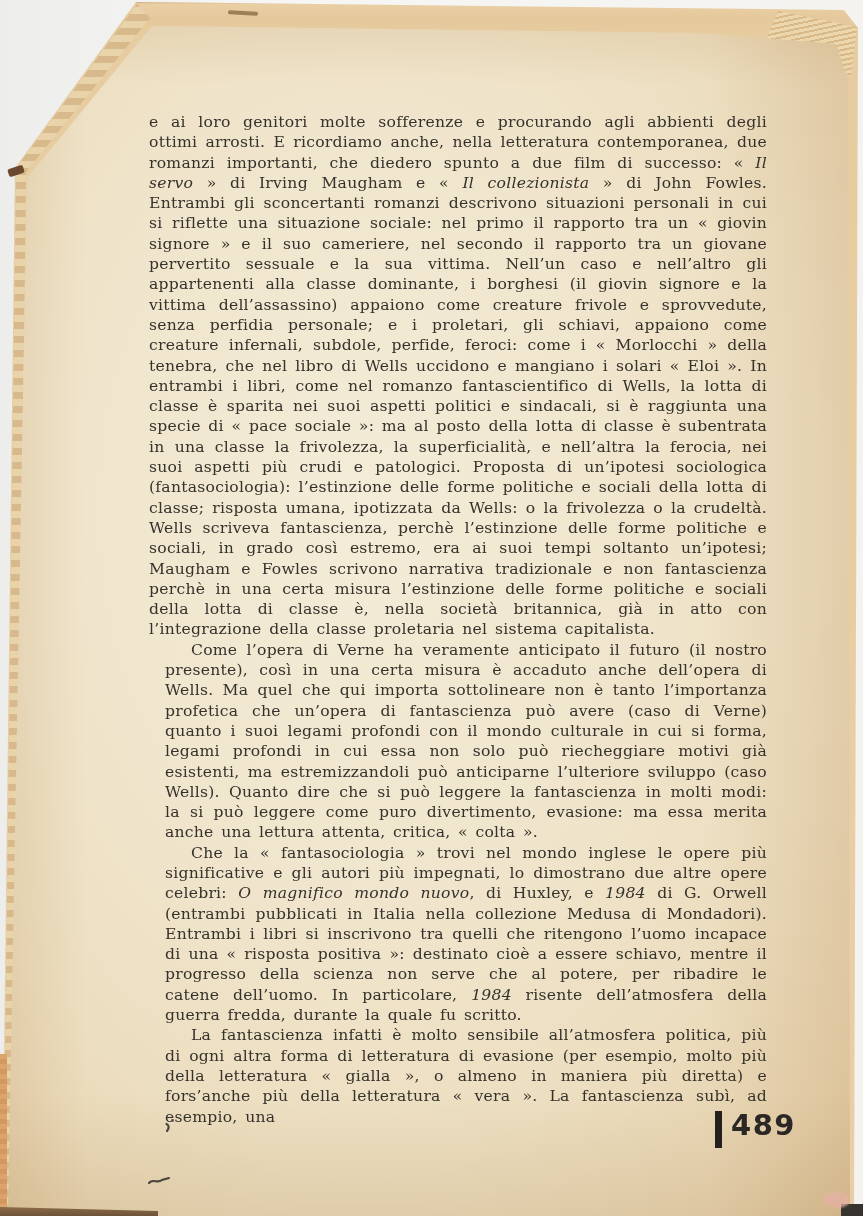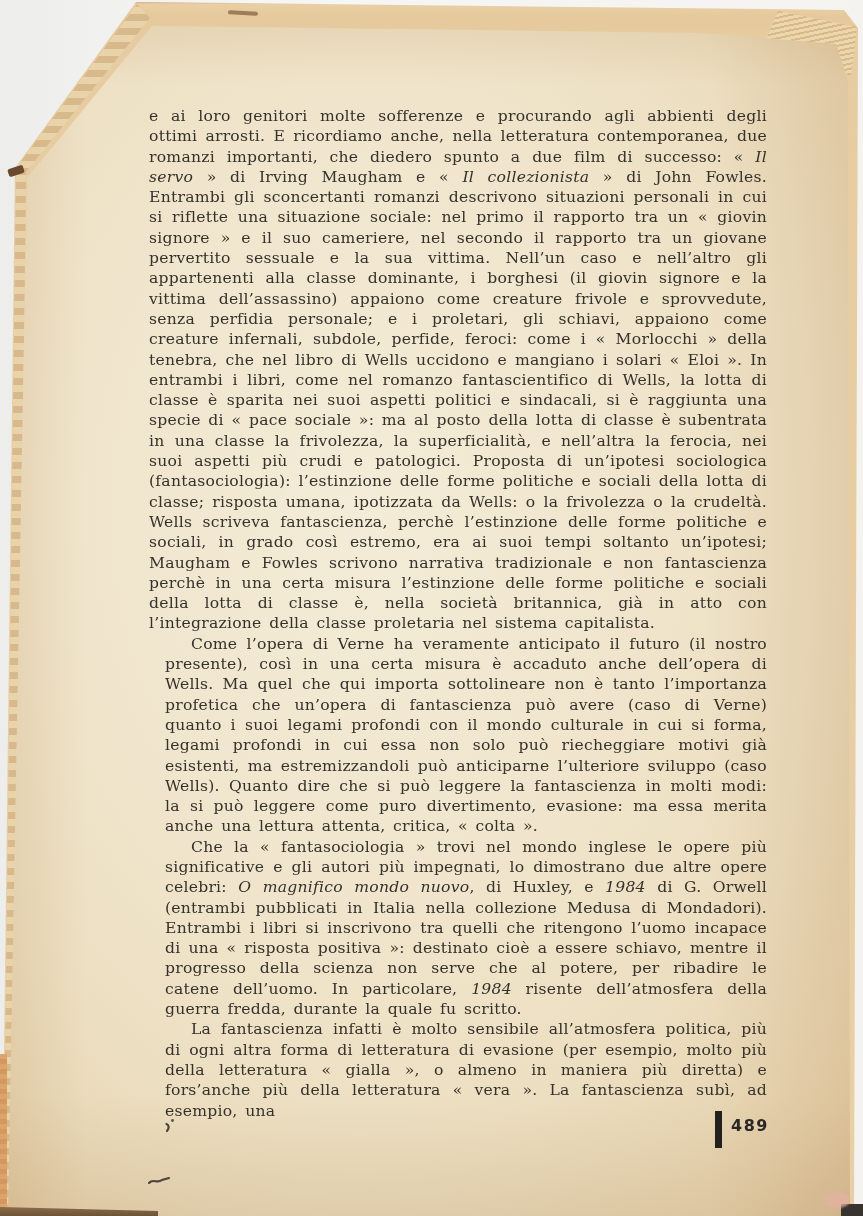--- a/index.html
+++ b/index.html
@@ -65,21 +65,21 @@
   .bottom-edge-right {
     position: absolute; right: 0; bottom: 0; width: 22px; height: 12px;
     background: #38332e;
   }
   .pink-smudge {
     position: absolute; left: 824px; top: 1192px; width: 26px; height: 16px;
     background: #e6b2a4; border-radius: 50%; opacity: .75; filter: blur(1px);
   }
   
   .text-block {
-    position: absolute; left: 149px; top: 106px; width: 618px;
+    position: absolute; left: 149px; top: 112px; width: 618px;
     color: #35312b;
   }
   .text-block p {
     margin: 0;
     text-align: justify;
     font-size: 15.6px;
     line-height: 20.3px;
     word-spacing: 2.4px;
     letter-spacing: 0.25px;
   }
@@ -89,21 +89,21 @@
   .folio {
     position: absolute; left: 715px; top: 1110px;
     display: flex; align-items: flex-start;
   }
   .folio-bar {
     display: block; width: 7px; height: 37px;
     background: #24201d; margin-right: 9px; margin-top: 1px;
   }
   .folio-num {
     font-family: "DejaVu Sans", sans-serif;
-    font-weight: bold; font-size: 16px; line-height: 23px;
+    font-weight: bold; font-size: 29px; line-height: 23px;
     letter-spacing: 1.5px; color: #2b2724; padding-top: 4px;
   }
   .ink-mark { position: absolute; }
   .ink-mark-1 { left: 163px; top: 1118px; }
   .ink-mark-2 { left: 148px; top: 1172px; }
 </style>
 </head>
 <body>
 
 <div class="scan">

